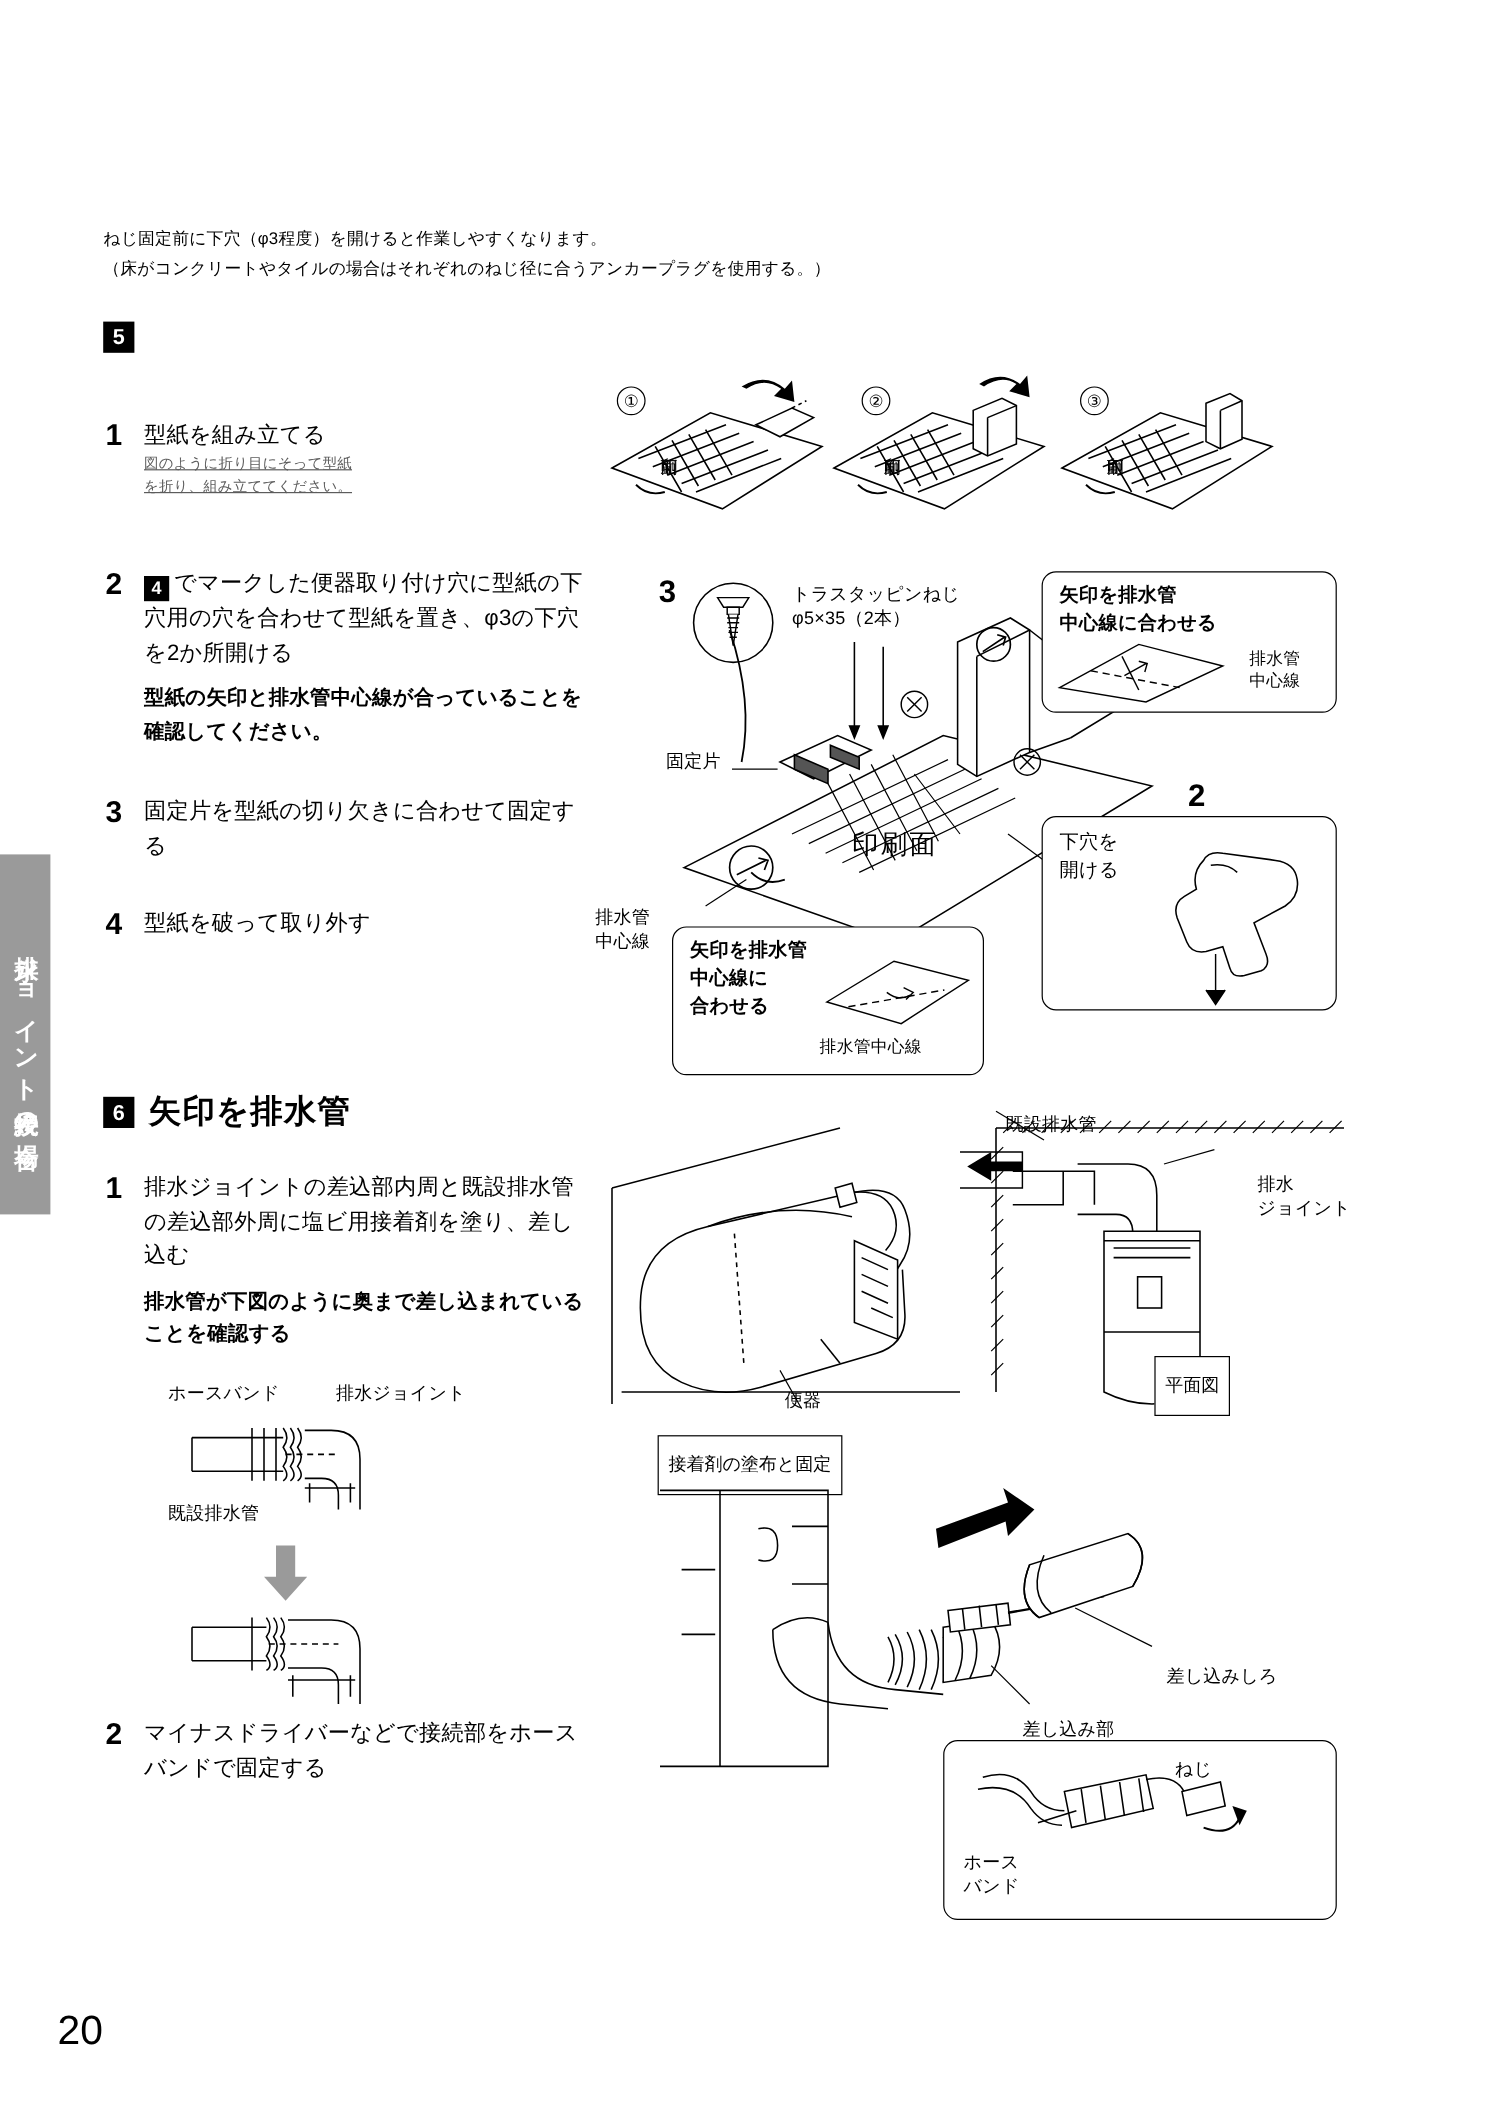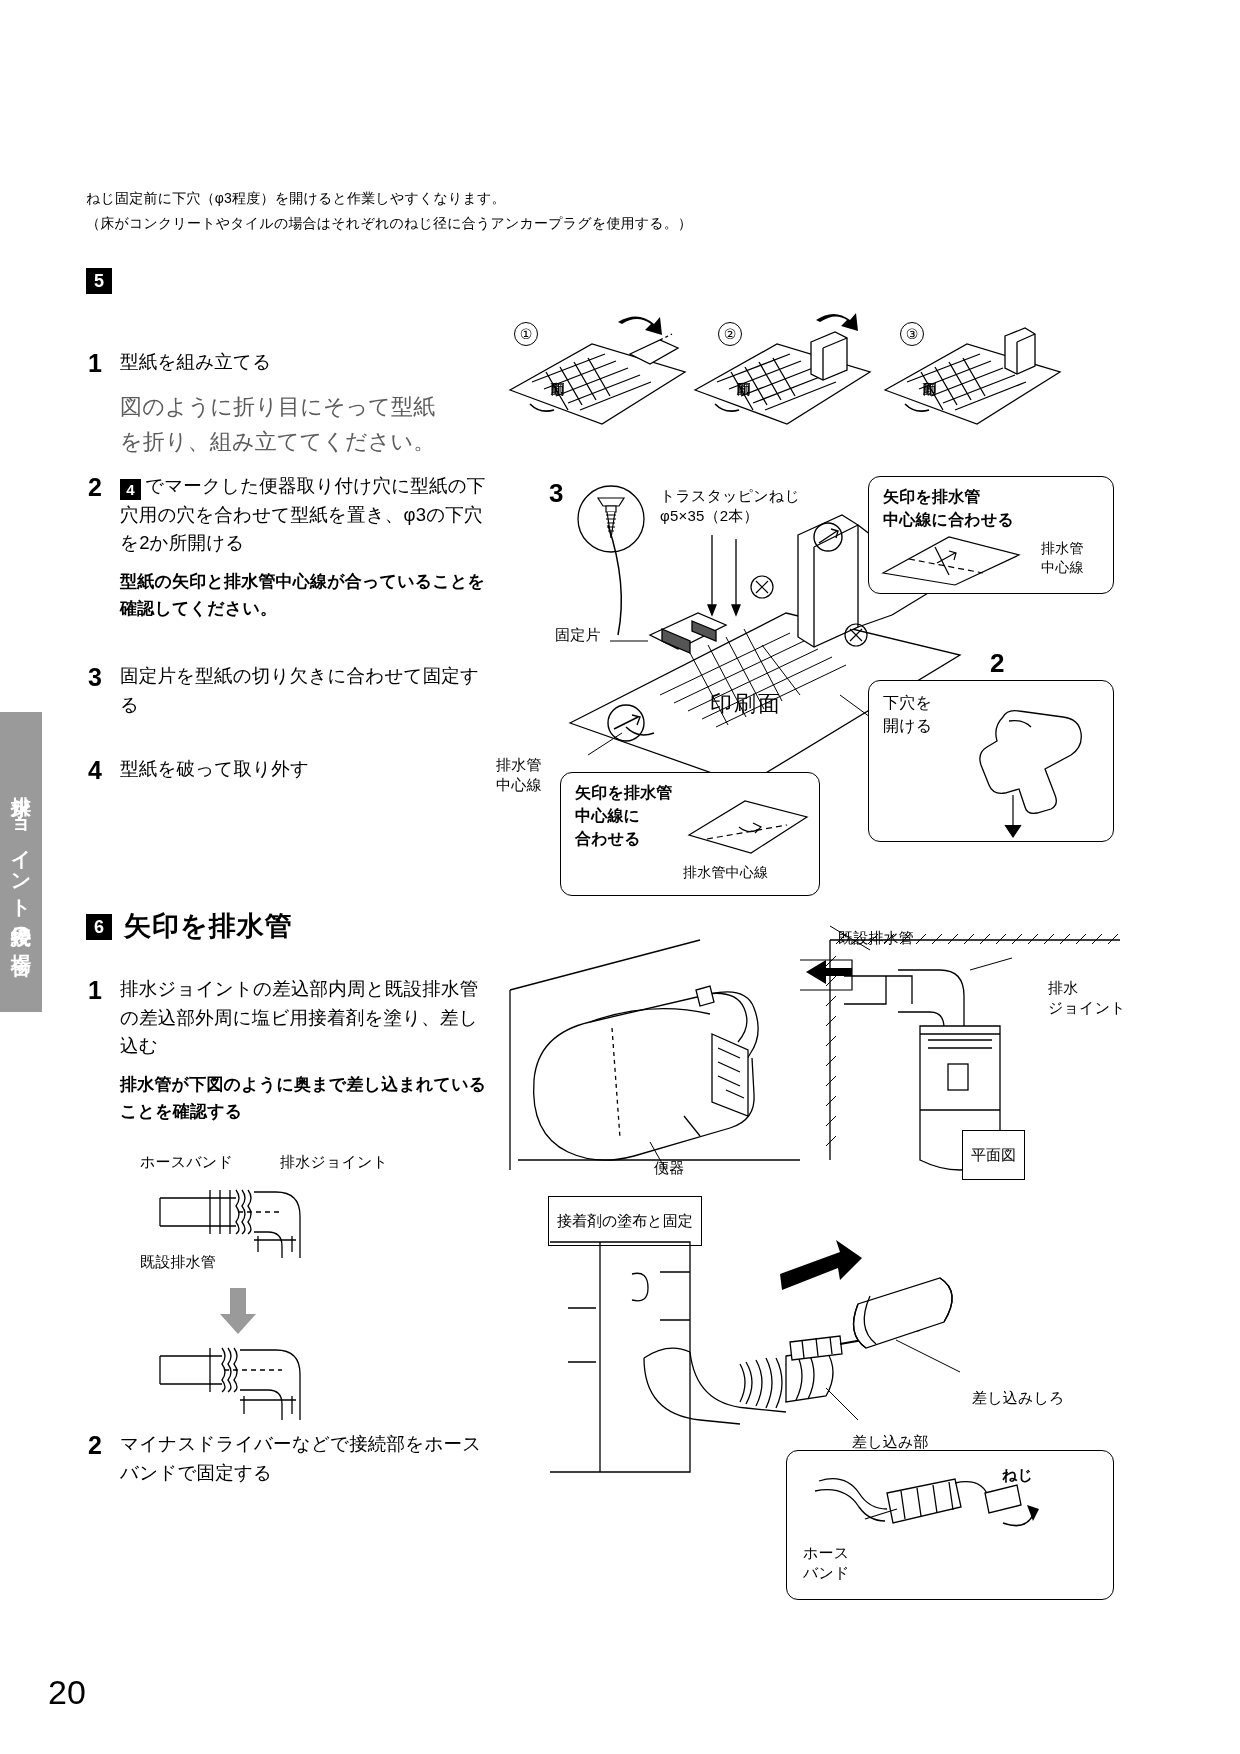--- a/index.html
+++ b/index.html
@@ -33,21 +33,21 @@
     width:26px;height:26px;background:#000;color:#fff;
     font-size:18px;font-weight:700;display:flex;align-items:center;justify-content:center;
     margin-top:6px;flex:none;
   }
   .sec .title{font-size:27px;font-weight:700;line-height:1.35;letter-spacing:1px;}
 
   
   .step{position:absolute;display:flex;gap:10px;}
   .step .sn{font-size:25px;font-weight:700;line-height:1.25;flex:none;width:22px;}
   .step .body{font-size:18.5px;line-height:1.55;letter-spacing:.2px;}
-  .step .body .sub{color:#5c5c5c;font-size:22px;line-height:1.6;display:block;margin-top:12px;}
+  .step .body .sub{color:#5c5c5c;font-size:12px;line-height:1.6;display:block;margin-top:0;text-decoration:underline;}
   .step .body .bold{font-weight:700;font-size:17px;line-height:1.6;display:block;margin-top:10px;}
   .inline-num{
     display:inline-flex;align-items:center;justify-content:center;
     width:21px;height:21px;background:#000;color:#fff;font-size:15px;font-weight:700;
     vertical-align:-3px;margin-right:4px;
   }
 
   
   .fig{position:absolute;}
   .cap{position:absolute;font-size:15px;line-height:1.35;letter-spacing:.2px;}
@@ -455,19 +455,19 @@
         <path d="M10 28 q30 -6 44 16 q10 14 26 14"></path>
         <path d="M82 30 L150 16 L156 44 L88 60 Z" fill="#fff"></path>
         <path d="M96 28 L100 56 M112 25 L116 53 M128 22 L132 50 M144 19 L148 47"></path>
         <path d="M150 20 q28 -6 34 16"></path>
         <path d="M180 30 L212 22 L216 42 L184 50 Z" fill="#fff"></path>
         <path d="M60 56 L92 46"></path>
         <path d="M198 60 q22 8 30 -8" stroke-width="1.6"></path>
         <path d="M222 42 l12 4 -6 12" fill="#000" stroke="none"></path>
       </g>
     </svg>
-    <div class="cap" style="left:215px;top:14px;font-weight:bold;">ねじ</div>
+    <div class="cap" style="left:192px;top:14px;">ねじ</div>
     <div class="cap" style="left:16px;top:92px;white-space:pre-line;">ホース
 バンド</div>
   </div>
 
   <div class="pageno">20</div>
 </div>
 
 </body></html>

